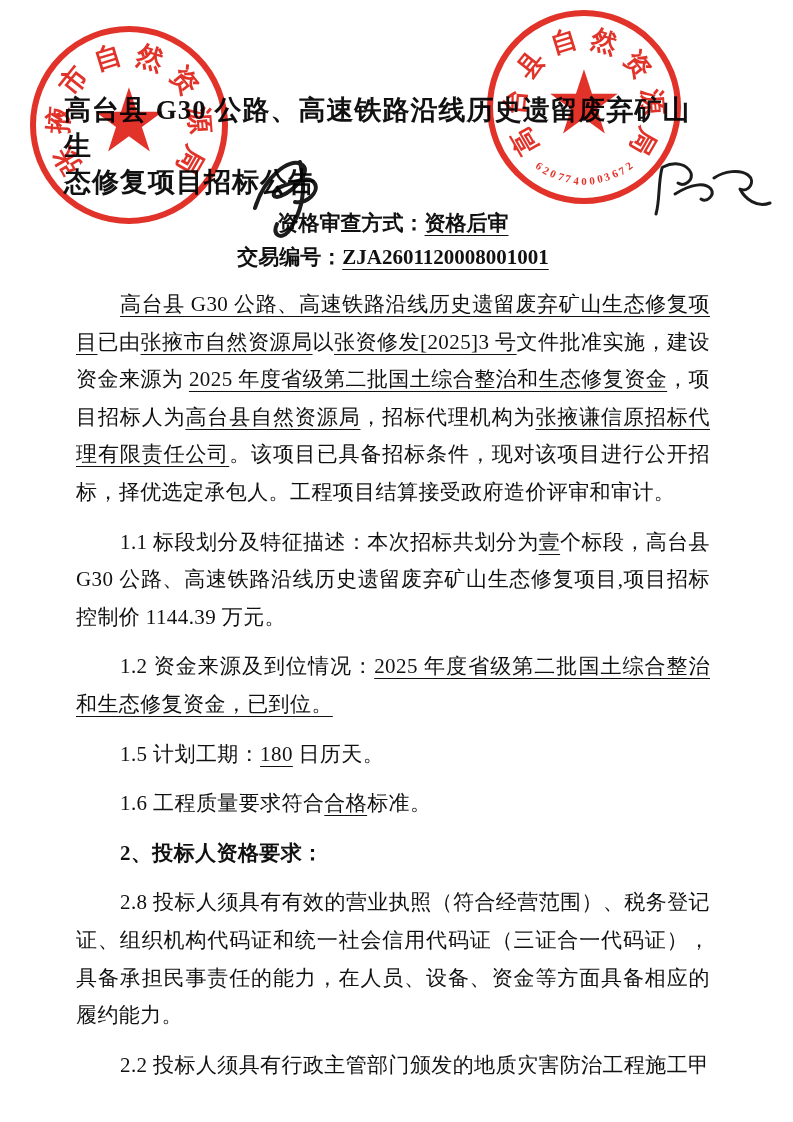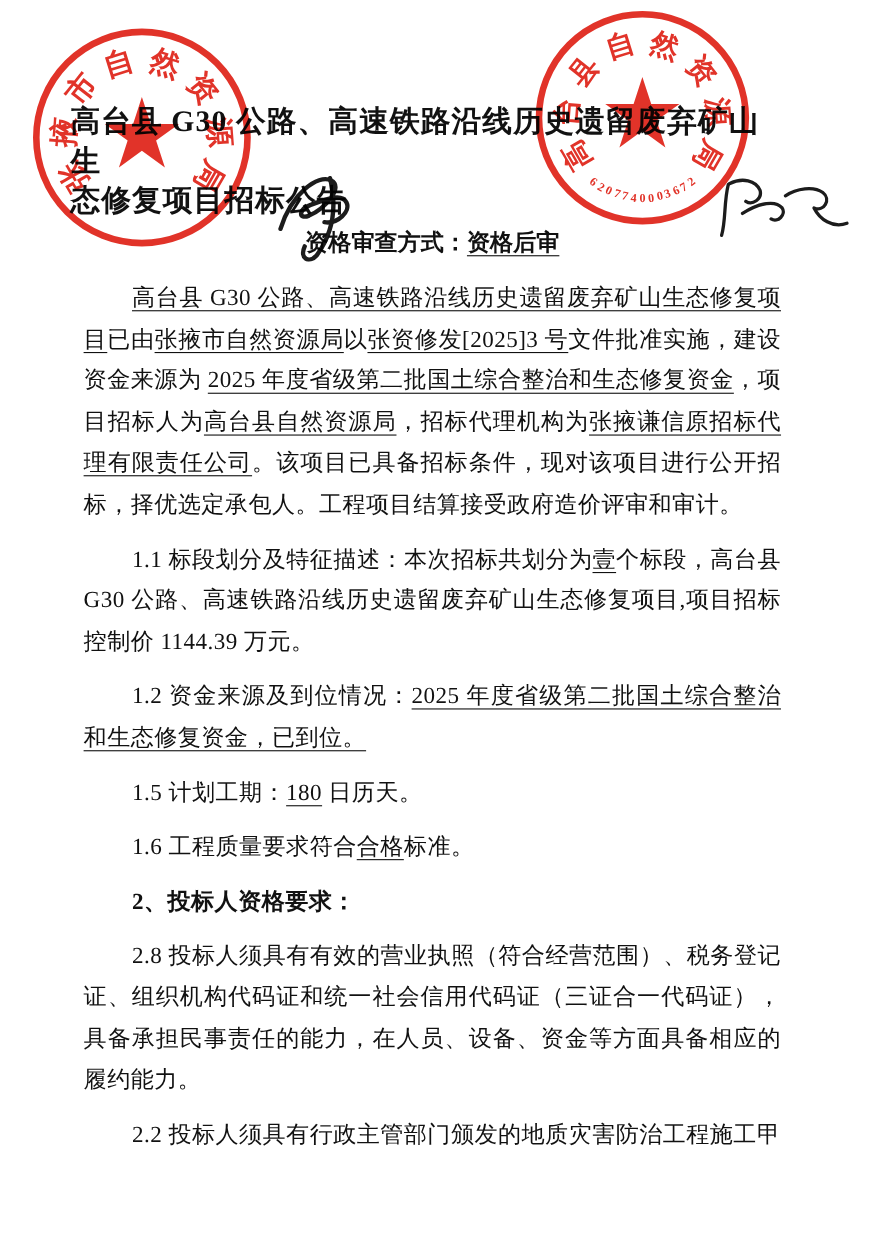--- a/index.html
+++ b/index.html
@@ -4,21 +4,21 @@
 <title>招标公告</title>
 <style>
   html,body{margin:0;padding:0;background:#ffffff;}
   .page{
     position:relative; width:793px; height:1122px; background:#ffffff;
     overflow:hidden; color:#111;
     font-family:"Liberation Serif","DejaVu Serif",serif;
   }
   .content{position:absolute; left:64px; top:92px; width:658px;}
   .doc-title{margin:0 7px 6px 0; font-size:27px; font-weight:bold; text-align:left; line-height:36px; letter-spacing:1px;}
-  .meta{ text-align:center; font-weight:bold; font-size:21px;font-family:Liberation Mono, monospace; }
+  .meta{ text-align:center; font-weight:bold; font-size:21px; }
   .meta-line{ line-height:34px; }
   .u{ text-decoration:underline; text-underline-offset:5px; text-decoration-thickness:1.4px; }
   .bodytext{ margin-top:8px; font-size:21px; line-height:37.6px; text-align:justify; letter-spacing:.4px;}
   .bodytext p{ margin:12px; text-indent:44px; }
   .bodytext p.bold{ font-weight:bold; }
 
   
   .seal{ position:absolute; border-radius:50%; border:6px solid #df2318; color:#df2318;
          mix-blend-mode:multiply; opacity:.93; }
   .seal-left{ left:30px; top:26px; width:186px; height:186px; }
@@ -39,20 +39,23 @@
 
   <div class="content">
     <h1 class="doc-title">
       <div>高台县 G30 公路、高速铁路沿线历史遗留废弃矿山生</div>
       <div>态修复项目招标公告</div>
     </h1>
 
     <div class="meta">
       <div class="meta-line">
         <span>资格审查方式：</span><span class="u">资格后审</span>
+      </div>
+      <div class="meta-line">
+        <span>交易编号：</span><span class="u">ZJA2601120008001001</span>
       </div>
     </div>
 
     <div class="bodytext">
       <p><span class="u">高台县 G30 公路、高速铁路沿线历史遗留废弃矿山生态修复项目</span><span>已由</span><span class="u">张掖市自然资源局</span><span>以</span><span class="u">张资修发[2025]3 号</span><span>文件批准实施，建设资金来源为 </span><span class="u">2025 年度省级第二批国土综合整治和生态修复资金</span><span>，项目招标人为</span><span class="u">高台县自然资源局</span><span>，招标代理机构为</span><span class="u">张掖谦信原招标代理有限责任公司</span><span>。该项目已具备招标条件，现对该项目进行公开招标，择优选定承包人。工程项目结算接受政府造价评审和审计。</span></p>
       <p><span>1.1 标段划分及特征描述：本次招标共划分为</span><span class="u">壹</span><span>个标段，高台县 G30 公路、高速铁路沿线历史遗留废弃矿山生态修复项目,项目招标控制价 1144.39 万元。</span></p>
       <p><span>1.2 资金来源及到位情况：</span><span class="u">2025 年度省级第二批国土综合整治和生态修复资金，已到位。</span></p>
       <p><span>1.5 计划工期：</span><span class="u">180</span><span> 日历天。</span></p>
       <p><span>1.6 工程质量要求符合</span><span class="u">合格</span><span>标准。</span></p>
       <p class="bold">2、投标人资格要求：</p>

